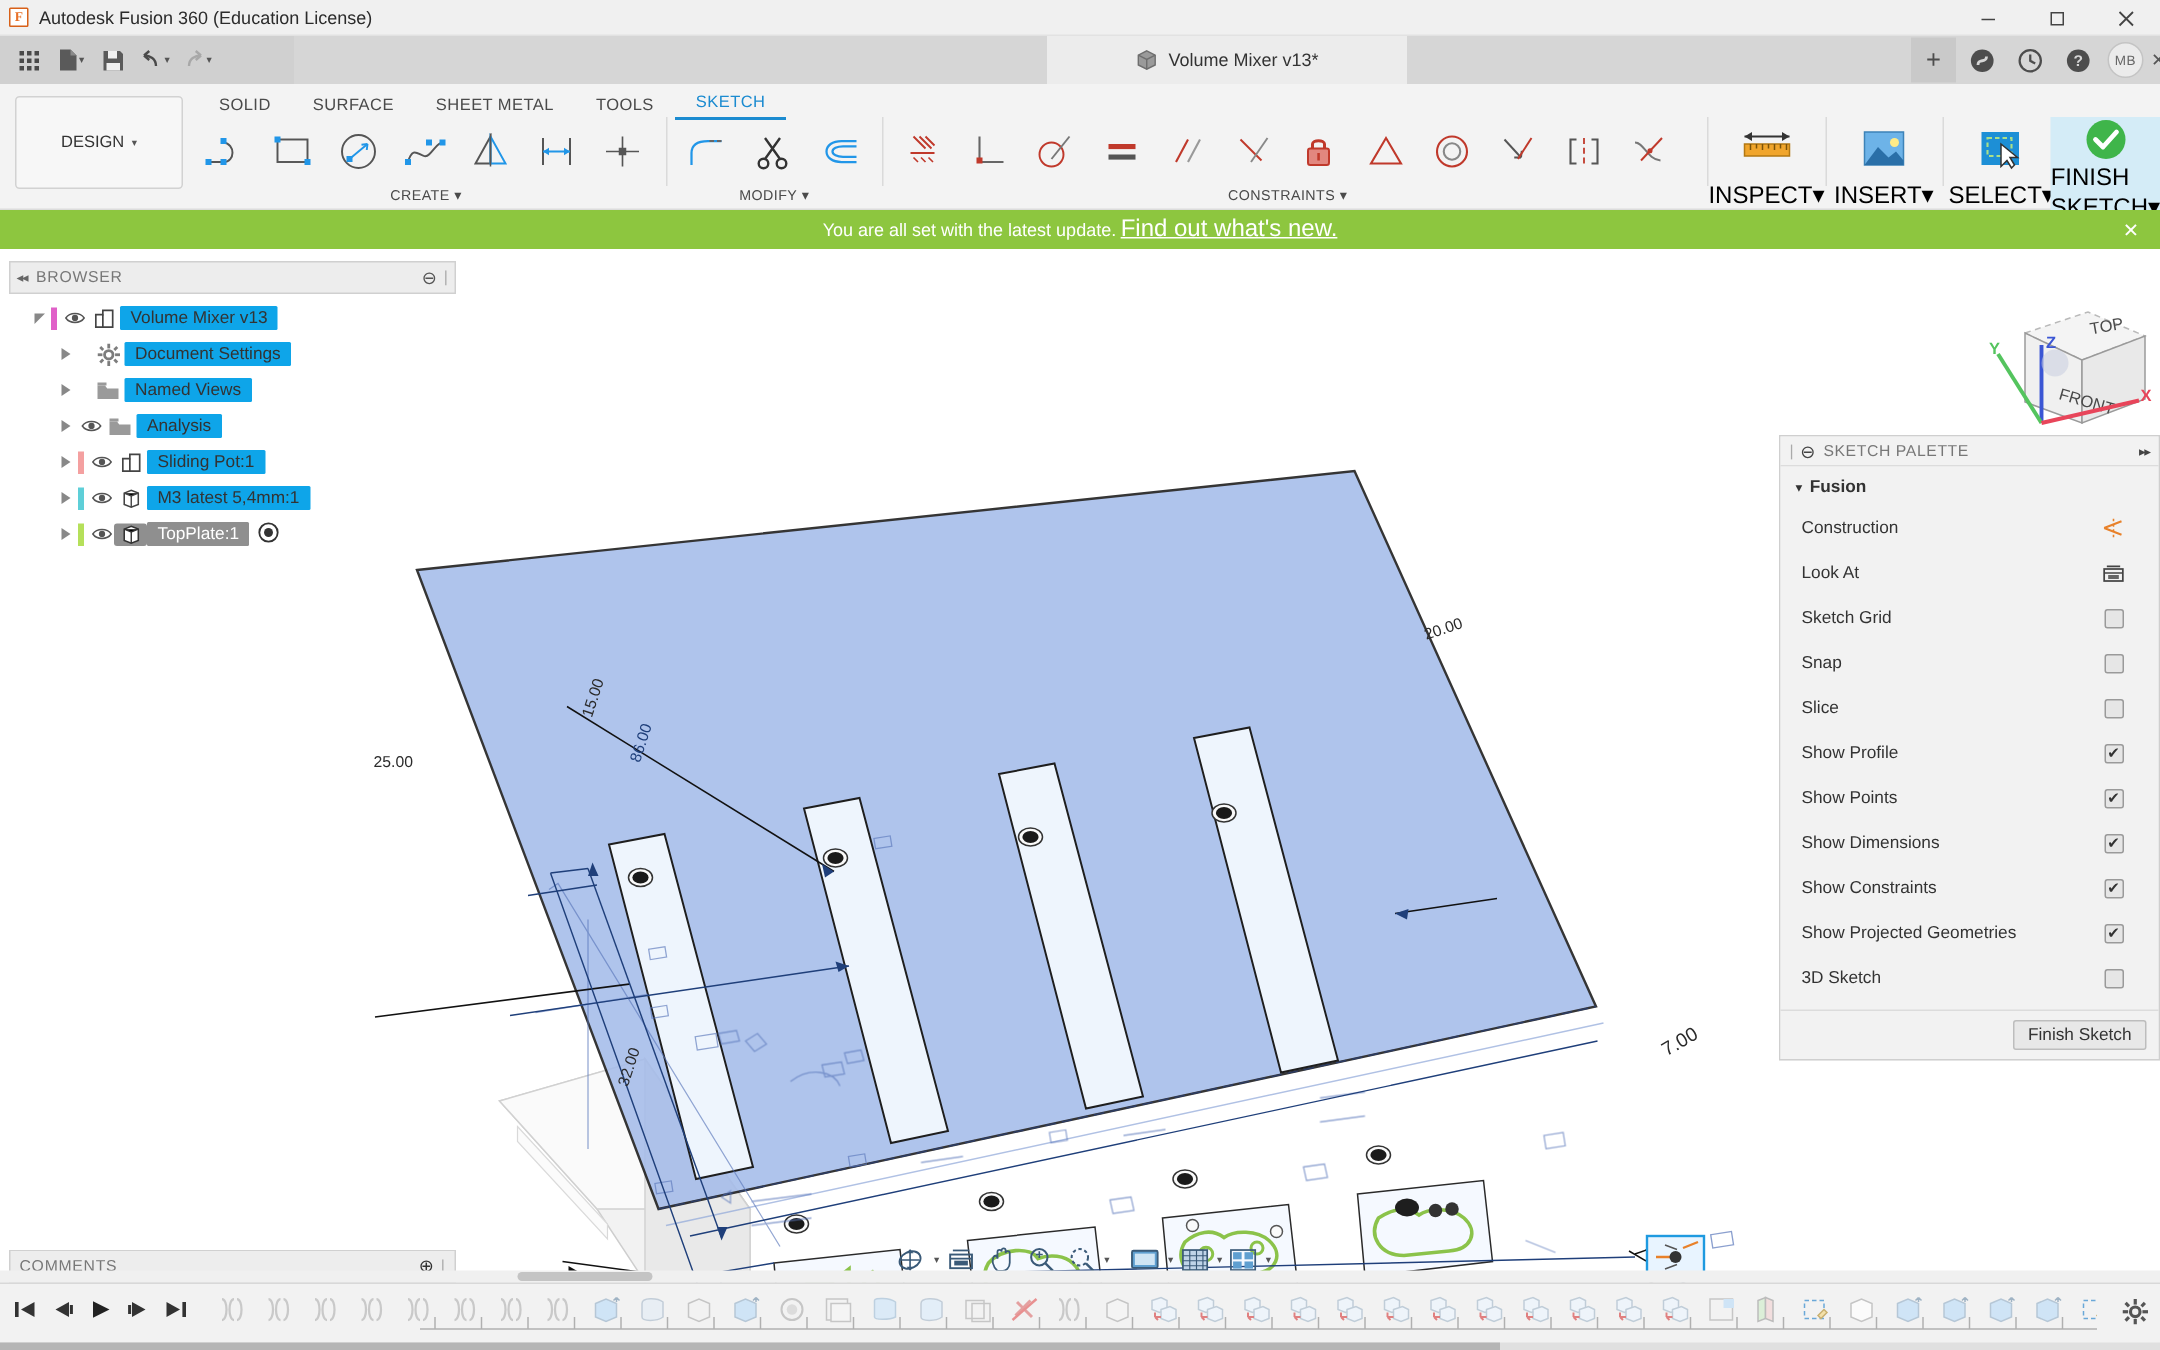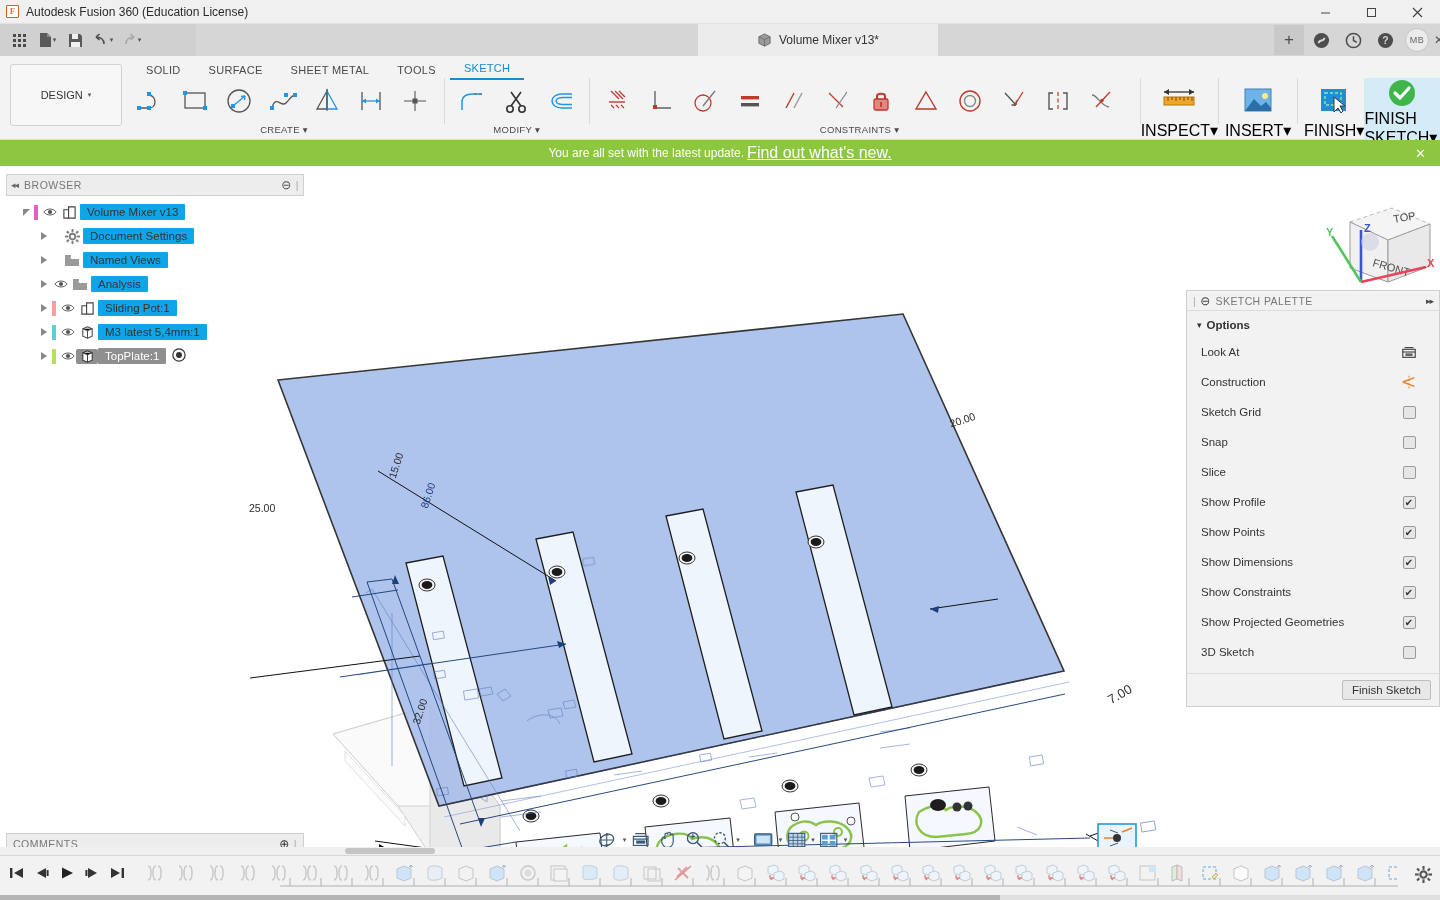--- a/index.html
+++ b/index.html
@@ -527,21 +527,21 @@
 
       <div class="bigbtn">
         <div class="bi">
           <svg width="34" height="30" viewBox="0 0 34 30">
             <rect x="4" y="4" width="25" height="22" fill="#1d8fd6"></rect>
             <rect x="8" y="8" width="16" height="12" fill="none" stroke="#a9e08a" stroke-width="1.4" stroke-dasharray="3,2"></rect>
             <path d="M17 12 L17 27 L21 23 L24 28 L26 26 L23 21 L28 21 Z" fill="#fff" stroke="#333" stroke-width="1"></path>
           </svg>
         </div>
         <div class="glabel">
-          <span>FINISH</span><span>▾</span>
+          <span>SELECT</span><span>▾</span>
         </div>
       </div>
 
       <div class="bigbtn finish">
         <div class="bi">
           <svg width="34" height="32" viewBox="0 0 34 32">
             <circle cx="17" cy="15" r="13" fill="#3fb54a"></circle>
             <path d="M10 15 L15 20 L24 10" stroke="#fff" stroke-width="3.2" fill="none" stroke-linecap="round" stroke-linejoin="round"></path>
           </svg>
         </div>
@@ -890,40 +890,40 @@
   <div class="palette">
     <div class="pal-hdr">
       <span style="color:#aaa;margin-right:4px">|</span>
       <span style="font-size:12px;color:#444;margin-right:5px">⊖</span>
       <span>SKETCH PALETTE</span>
       <span style="margin-left:auto;font-size:9px;letter-spacing:-1px;color:#444">▸▸</span>
     </div>
     <div class="pal-body">
       <div class="pal-section">
         <span style="font-size:9px;color:#333">▾</span>
-        <span class="pal-section-title">Options</span>
-      </div>
-
+        <span class="pal-section-title">Fusion</span>
+      </div>
+
+      <div class="pal-row">
+        <span class="pal-label">Construction</span>
+        <span class="pal-ctl">
+          <svg width="18" height="16" viewBox="0 0 18 16">
+              <path d="M2 8 L15 3 M2 8 L15 13" stroke="#e8812a" stroke-width="1.6" fill="none"></path>
+              <path d="M9 1 L9 15" stroke="#e8812a" stroke-width="1.2" stroke-dasharray="2,2"></path>
+            </svg>
+        </span>
+      </div>
       <div class="pal-row">
         <span class="pal-label">Look At</span>
         <span class="pal-ctl">
           <svg width="17" height="16" viewBox="0 0 18 16">
               <rect x="2" y="5" width="14" height="9" fill="none" stroke="#444" stroke-width="1.3"></rect>
               <path d="M2 8 H16" stroke="#444" stroke-width="1.3"></path>
               <path d="M4 3 h10" stroke="#444" stroke-width="1.3"></path>
               <rect x="5" y="9.5" width="8" height="3" fill="#666"></rect>
-            </svg>
-        </span>
-      </div>
-      <div class="pal-row">
-        <span class="pal-label">Construction</span>
-        <span class="pal-ctl">
-          <svg width="18" height="16" viewBox="0 0 18 16">
-              <path d="M2 8 L15 3 M2 8 L15 13" stroke="#e8812a" stroke-width="1.6" fill="none"></path>
-              <path d="M9 1 L9 15" stroke="#e8812a" stroke-width="1.2" stroke-dasharray="2,2"></path>
             </svg>
         </span>
       </div>
       <div class="pal-row">
         <span class="pal-label">Sketch Grid</span>
         <span class="pal-ctl">
             <span class="cb"></span>
           </span>
       </div>
       <div class="pal-row">

